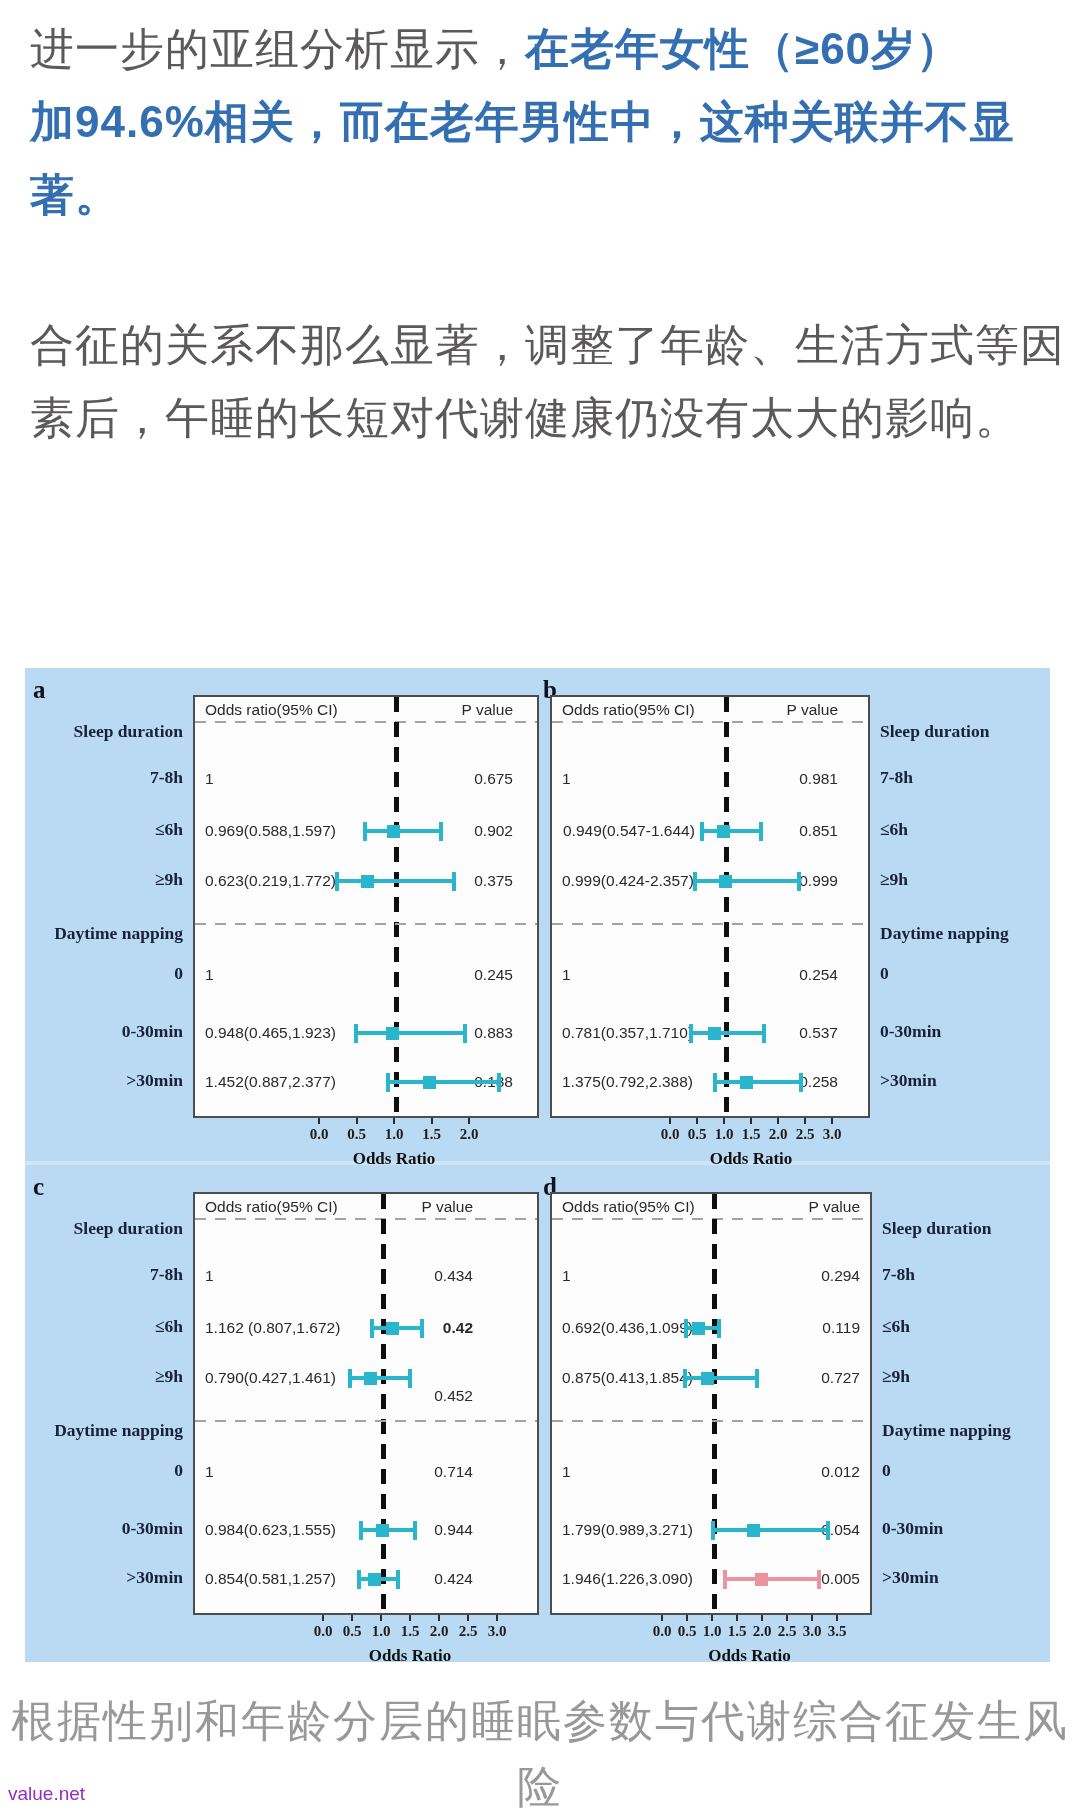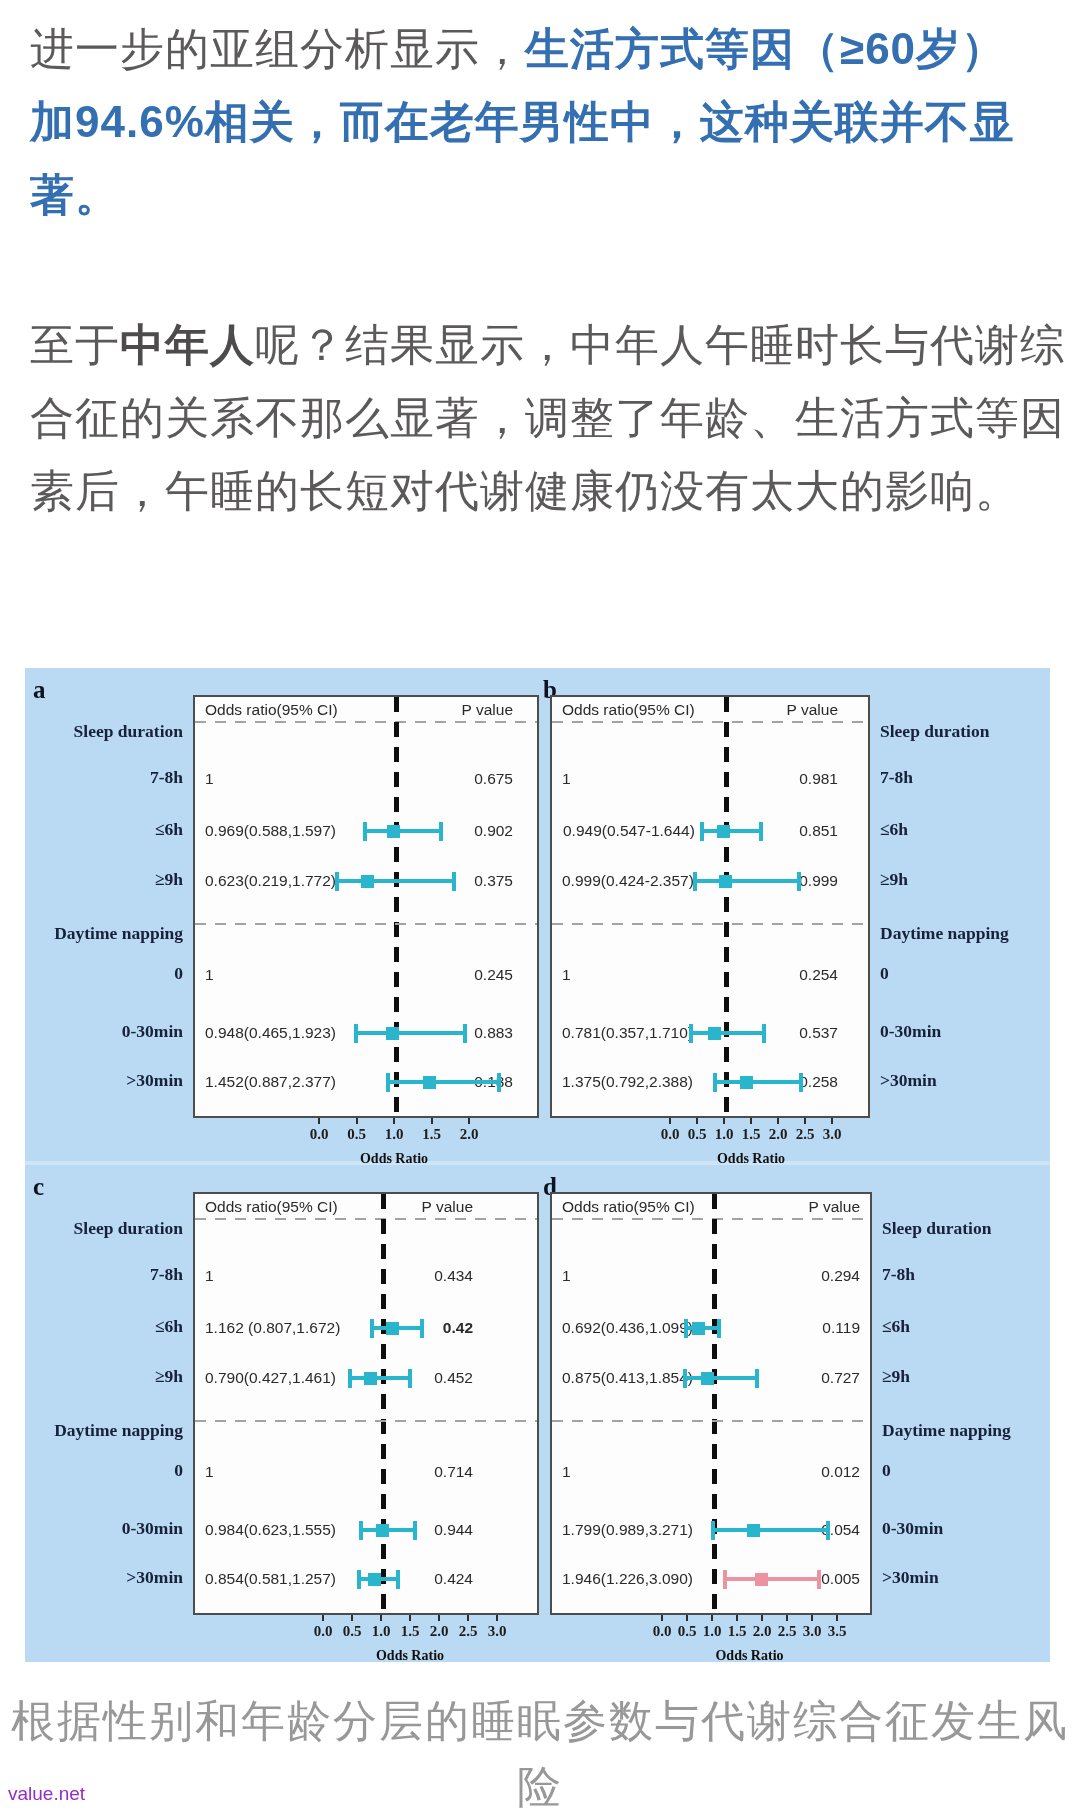--- a/index.html
+++ b/index.html
@@ -30,37 +30,36 @@
        font-family:"Liberation Serif",serif;font-weight:bold;font-size:17.5px;color:#18203a;}
   .slabel-left{text-align:right;}
   .slabel-right{text-align:left;}
   .bar{position:absolute;height:4px;}
   .cap{position:absolute;width:4px;height:19px;}
   .marker{position:absolute;width:13px;height:13px;}
   .tickmark{position:absolute;width:2px;height:6px;background:#2d2d2d;}
   .ticklabel{position:absolute;width:44px;text-align:center;
        font-family:"Liberation Serif",serif;font-weight:bold;font-size:15px;color:#1d1d1d;}
   .xlabel{position:absolute;width:150px;text-align:center;line-height:22px;
-       font-family:"Liberation Serif",serif;font-weight:bold;font-size:14px;color:#101010;}
+       font-family:"Liberation Serif",serif;font-weight:bold;font-size:17px;color:#101010;}
   
   .caption{position:absolute;left:0;top:1688px;width:1080px;text-align:center;}
   .cap-line{font-size:44px;line-height:66px;color:#989898;letter-spacing:2px;}
   .watermark{position:absolute;left:8px;top:1783px;font-size:19px;color:#962dc3;}
 </style>
 </head>
 <body>
 
 <div class="page">
   <div class="article-p" id="p1">
-      <div class="tline"><span class="run-gray">进一步的亚组分析显示，</span><span class="run-blue">生活方式等因（≥60岁）</span></div>
+      <div class="tline"><span class="run-gray">进一步的亚组分析显示，</span><span class="run-blue">在老年女性（≥60岁）</span></div>
       <div class="tline"><span class="run-blue">加94.6%相关，而在老年男性中，这种关联并不显</span></div>
       <div class="tline"><span class="run-blue">著。</span></div>
     </div>
   <div class="article-p" id="p2">
-      <div class="tline"><span class="run-gray">至于</span><span class="run-bold">中年人</span><span class="run-gray">呢？结果显示，中年人午睡时长与代谢综</span></div>
       <div class="tline"><span class="run-gray">合征的关系不那么显著，调整了年龄、生活方式等因</span></div>
       <div class="tline"><span class="run-gray">素后，午睡的长短对代谢健康仍没有太大的影响。</span></div>
     </div>
   <div class="figure" id="figure">
     <div class="rowseam"></div>
   <div class="panel" style="left: 0px; top: 0px;">
         <div class="pletter" style="left: 8px; top: 8px;">a</div>
         <div class="pbox" style="left: 168px; top: 27px; width: 346px; height: 423px;">
           <div class="hdr" style="left: 10px; top: 13px;">Odds ratio(95% CI)</div>
           <div class="hdr hdr-right" style="right: 24px; top: 13px;">P value</div>
@@ -186,21 +185,21 @@
           <div class="vline" style="left: 185.5px;"></div>
           <div class="ortext" style="left: 10px; top: 82px;">1</div>
           <div class="ptext" style="right: 64px; top: 82px;">0.434</div>
           <div class="ortext" style="left: 10px; top: 134px;">1.162 (0.807,1.672)</div>
           <div class="ptext" style="right: 64px; top: 134px; font-weight: bold;">0.42</div>
           <div class="bar" style="left: 176.806px; width: 50.17px; top: 132px; background: rgb(41, 182, 205);"></div>
           <div class="cap" style="left: 174.806px; top: 124.5px; background: rgb(41, 182, 205);"></div>
           <div class="cap" style="left: 224.976px; top: 124.5px; background: rgb(41, 182, 205);"></div>
           <div class="marker" style="left: 190.896px; top: 127.5px; background: rgb(41, 182, 205);"></div>
           <div class="ortext" style="left: 10px; top: 184px;">0.790(0.427,1.461)</div>
-          <div class="ptext" style="right: 64px; top: 184px; text-align: center;">0.452</div>
+          <div class="ptext" style="right: 64px; top: 202px; text-align: center;">0.452</div>
           <div class="bar" style="left: 154.766px; width: 59.972px; top: 182px; background: rgb(41, 182, 205);"></div>
           <div class="cap" style="left: 152.766px; top: 174.5px; background: rgb(41, 182, 205);"></div>
           <div class="cap" style="left: 212.738px; top: 174.5px; background: rgb(41, 182, 205);"></div>
           <div class="marker" style="left: 169.32px; top: 177.5px; background: rgb(41, 182, 205);"></div>
           <div class="hdash" style="top: 226px;"></div>
           <div class="ortext" style="left: 10px; top: 278px;">1</div>
           <div class="ptext" style="right: 64px; top: 278px;">0.714</div>
           <div class="ortext" style="left: 10px; top: 336px;">0.984(0.623,1.555)</div>
           <div class="ptext" style="right: 64px; top: 336px;">0.944</div>
           <div class="bar" style="left: 166.134px; width: 54.056px; top: 334px; background: rgb(41, 182, 205);"></div>

